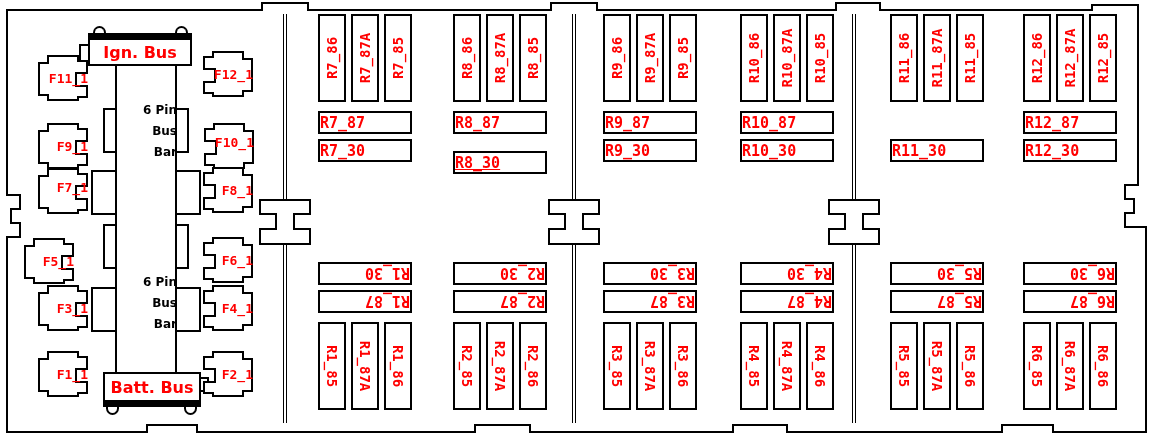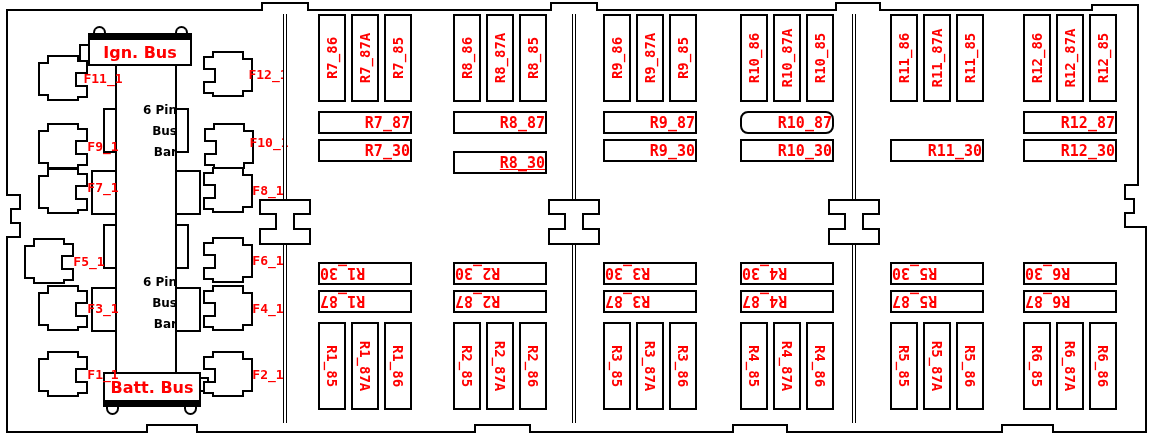--- a/index.html
+++ b/index.html
@@ -14,29 +14,29 @@
           font-family:"DejaVu Sans", sans-serif;font-size:16px;box-sizing:border-box;}
   .thickbar{background:#000;}
   .bump{border:2px solid #000;border-bottom:none;border-radius:7px 7px 0 0;background:#fff;box-sizing:border-box;}
   .bumpdn{border:2px solid #000;border-top:none;border-radius:0 0 7px 7px;background:#fff;box-sizing:border-box;}
   .colrect,.tab{border:2px solid #000;background:#fff;box-sizing:border-box;}
   .busbartext{font-family:"DejaVu Sans", sans-serif;font-weight:bold;color:#000;font-size:12px;
               line-height:21px;text-align:right;width:62px;}
   
   .fuse{width:50px;height:46px;}
   .fuselbl{position:absolute;left:0;top:50%;width:100%;transform:translateY(-50%);
-           text-align:center;font-size:13px;white-space:nowrap;margin-left:40px;}
+           text-align:right;font-size:13px;white-space:nowrap;}
   
   .relay-group{position:absolute;width:94px;height:148px;}
   .rot180{transform:rotate(180deg);}
   .vbox{position:absolute;top:0;width:28px;height:88px;border:2px solid #000;background:#fff;box-sizing:border-box;}
   .vtext{position:absolute;left:50%;top:50%;transform:translate(-50%,-50%) rotate(-90deg);
          font-size:14px;white-space:nowrap;}
   .hbox{position:absolute;left:0;width:94px;height:23px;border:2px solid #000;background:#fff;
-        box-sizing:border-box;display:flex;align-items:center;justify-content:flex-end;font-size:15px;}
+        box-sizing:border-box;display:flex;align-items:center;justify-content:flex-start;font-size:15px;}
   
   .divider{position:absolute;width:4px;border-left:1px solid #000;border-right:1px solid #000;background:#fff;box-sizing:border-box;}
 </style>
 </head>
 <body>
 
 <div id="canvas">
 
   <svg class="abs" style="left:0;top:0;" width="1151" height="440" viewBox="0 0 1151 440">
     <path class="outline" d="M7,10 H262 V3 H308 V10 H551 V3 H597 V10 H836 V3 H880 V10 H1092 V5 H1138
@@ -208,21 +208,21 @@
     <div class="relay-group" style="left: 740px; top: 14px;">
       <div class="vbox" style="left:0;">
         <span class="vtext redlbl">R10_86</span>
       </div>
       <div class="vbox" style="left:33px;">
         <span class="vtext redlbl">R10_87A</span>
       </div>
       <div class="vbox" style="left:66px;">
         <span class="vtext redlbl">R10_85</span>
       </div>
-      <div class="hbox redlbl" style="top:97px;border-radius:8px;">
+      <div class="hbox redlbl" style="top:97px;">
         <span>R10_87</span>
       </div>
       <div class="hbox redlbl" style="top:125px;">
         <span>R10_30</span>
       </div>
     </div>
     <div class="relay-group" style="left: 890px; top: 14px;">
       <div class="vbox" style="left:0;">
         <span class="vtext redlbl">R11_86</span>
       </div>

